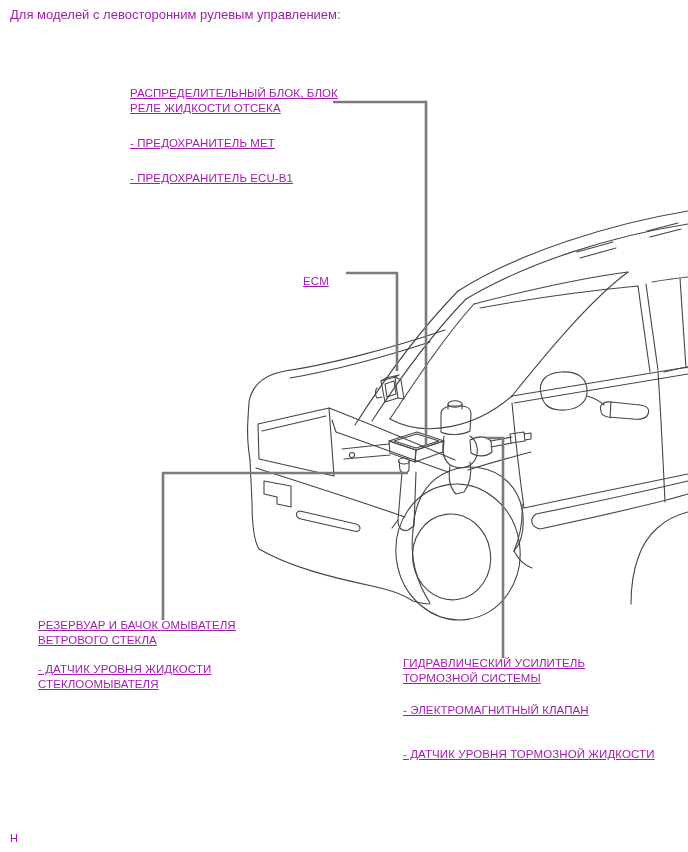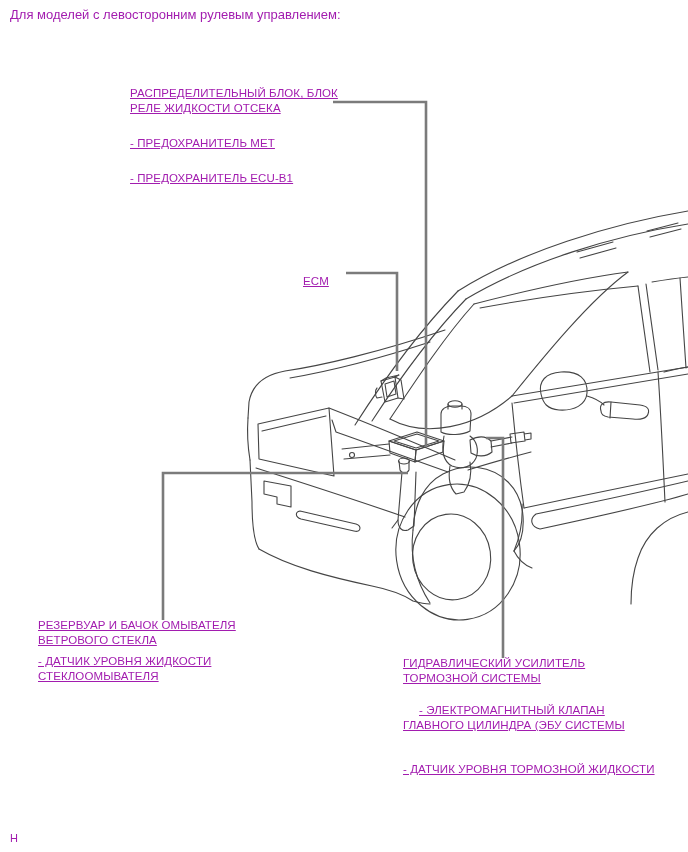--- a/index.html
+++ b/index.html
@@ -6,23 +6,23 @@
   .canvas{
     position:relative;width:688px;height:852px;background:#ffffff;overflow:hidden;
     font-family:"Liberation Sans","DejaVu Sans",sans-serif;color:#a21caf;
   }
   svg.art{position:absolute;left:0;top:0;pointer-events:none;}
   .car{stroke:#454545;fill:none;stroke-width:1.1;stroke-linecap:round;stroke-linejoin:round;}
   .leader{stroke:#7b7b7b;fill:none;stroke-width:2.6;stroke-linecap:butt;stroke-linejoin:miter;}
   .note{position:absolute;left:10px;top:6px;font-size:13px;line-height:17px;white-space:nowrap;}
   .callout{position:absolute;font-size:11.5px;line-height:15px;letter-spacing:.1px;text-decoration:underline;}
   .callout .l{white-space:nowrap;}
-  .g3{margin-top:6px;}
+  .g3{margin-top:14px;}
   .g13{margin-top:29px;}
-  .g17{margin-top:17px;margin-left:16px;}
+  .g17{margin-top:17px;}
   .g20{margin-top:20px;}
   #co-fuse{left:130px;top:86px;}
   #co-ecm{left:303px;top:274px;}
   #co-washer{left:38px;top:618px;}
   #co-brake{left:403px;top:656px;}
   .footer-mark{position:absolute;left:10px;top:832px;font-size:11px;}
 </style>
 </head>
 <body>
 
@@ -152,18 +152,17 @@
     <div class="l">РЕЗЕРВУАР И БАЧОК ОМЫВАТЕЛЯ</div>
     <div class="l">ВЕТРОВОГО СТЕКЛА</div>
     <div class="l g3">- ДАТЧИК УРОВНЯ ЖИДКОСТИ</div>
     <div class="l">СТЕКЛООМЫВАТЕЛЯ</div>
   </div>
 
   <div class="callout" id="co-brake">
     <div class="l">ГИДРАВЛИЧЕСКИЙ УСИЛИТЕЛЬ</div>
     <div class="l">ТОРМОЗНОЙ СИСТЕМЫ</div>
     <div class="l g17">- ЭЛЕКТРОМАГНИТНЫЙ КЛАПАН</div>
-    <div class="l">ГЛАВНОГО ЦИЛИНДРА (ЭБУ СИСТЕМЫ</div>
     <div class="l g13">- ДАТЧИК УРОВНЯ ТОРМОЗНОЙ ЖИДКОСТИ</div>
   </div>
 
   <div class="footer-mark">Н</div>
 </div>
 
 </body></html>

